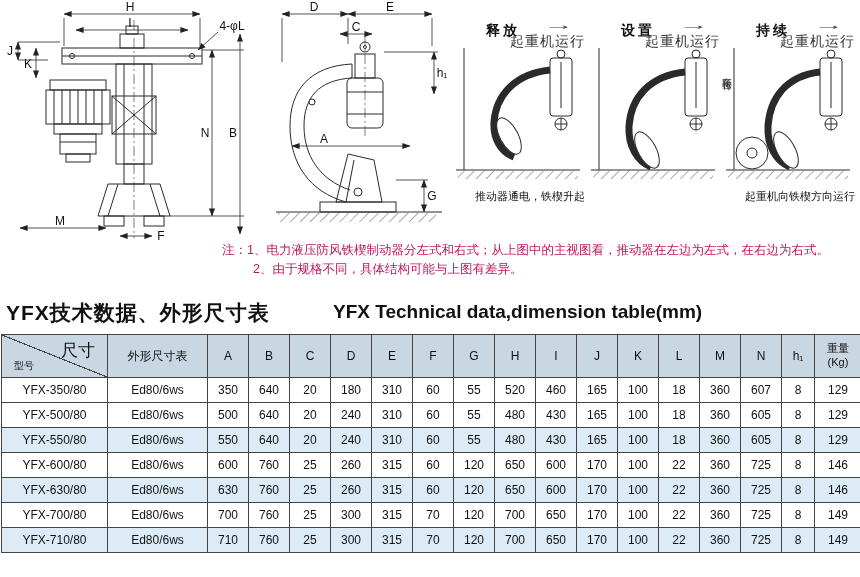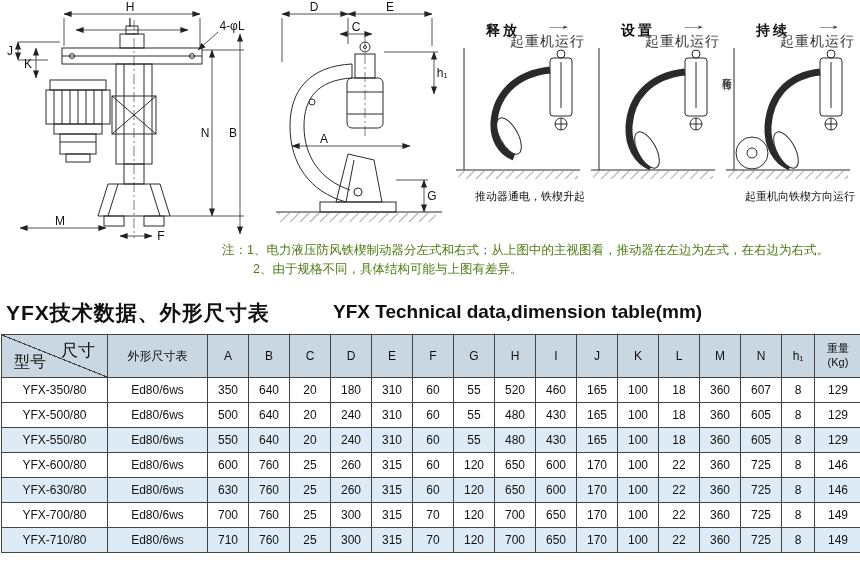--- a/index.html
+++ b/index.html
@@ -12,41 +12,41 @@
   .state-panel{position:absolute;top:8px;width:133px;height:198px}
   .state-title{position:absolute;left:34px;top:14px;font-size:14px;font-weight:bold;letter-spacing:3px}
   .run-arrow{position:absolute;right:10px;top:12px;font-size:12px;color:#333;display:inline-block;
              transform:scaleX(2.6);transform-origin:right center;line-height:10px}
   .run-label{position:absolute;right:0;top:25px;font-size:14px;color:#333;letter-spacing:1px}
   .wheel-label{position:absolute;left:-2px;top:62px;writing-mode:vertical-rl;font-size:9.5px;color:#333;letter-spacing:1px}
   .state-caption{position:absolute;left:0;bottom:2px;width:100%;text-align:right;font-size:11px;white-space:nowrap}
   .state-svg{position:absolute;left:0;top:36px}
 
   
-  .notes{position:absolute;left:222px;top:241px;font-size:12.5px;line-height:1.55;color:#4d7c0f}
+  .notes{position:absolute;left:222px;top:241px;font-size:12.5px;line-height:1.55;color:#be185d}
   .notes .note-line{white-space:nowrap}
   .notes .indent{margin-left:31px}
 
   
   .title-zh{position:absolute;left:6px;top:299px;font-size:21px;font-weight:bold;letter-spacing:1px}
   .title-en{position:absolute;left:333px;top:301px;font-size:19px;font-weight:bold}
 
   
   table.dims{position:absolute;left:1px;top:334px;width:858px;border-collapse:collapse;
              table-layout:fixed;font-size:12px}
   table.dims th,table.dims td{border:1px solid #444;text-align:center;vertical-align:middle;
              padding:0;height:24px;background:#fff;font-weight:normal;overflow:hidden;white-space:nowrap}
   table.dims thead th{background:#c9d7e2;height:42px}
   table.dims tbody tr:nth-child(odd):not(:first-child) td{background:#dcebf5}
   th.corner{position:relative;padding:0}
   th.corner .diag{position:absolute;left:0;top:0;width:100%;height:100%;
       background:linear-gradient(to top right,transparent calc(50% - 0.6px),#444 calc(50% - 0.6px),
                  #444 calc(50% + 0.6px),transparent calc(50% + 0.6px))}
   th.corner .ct{position:absolute;top:4px;right:12px;font-size:17px}
-  th.corner .cb{position:absolute;bottom:4px;left:12px;font-size:16px}
+  th.corner .cb{position:absolute;bottom:4px;left:12px;font-size:10px}
   .wh{display:block;font-size:11px;line-height:1.25}
 </style>
 </head>
 <body>
 
 <svg width="0" height="0" style="position:absolute">
   <defs>
     <marker id="ar" viewBox="0 0 10 10" refX="9.5" refY="5" markerWidth="10" markerHeight="10" orient="auto-start-reverse">
       <path d="M0,1.2 L10,5 L0,8.8 z" fill="#222"></path>
     </marker>

